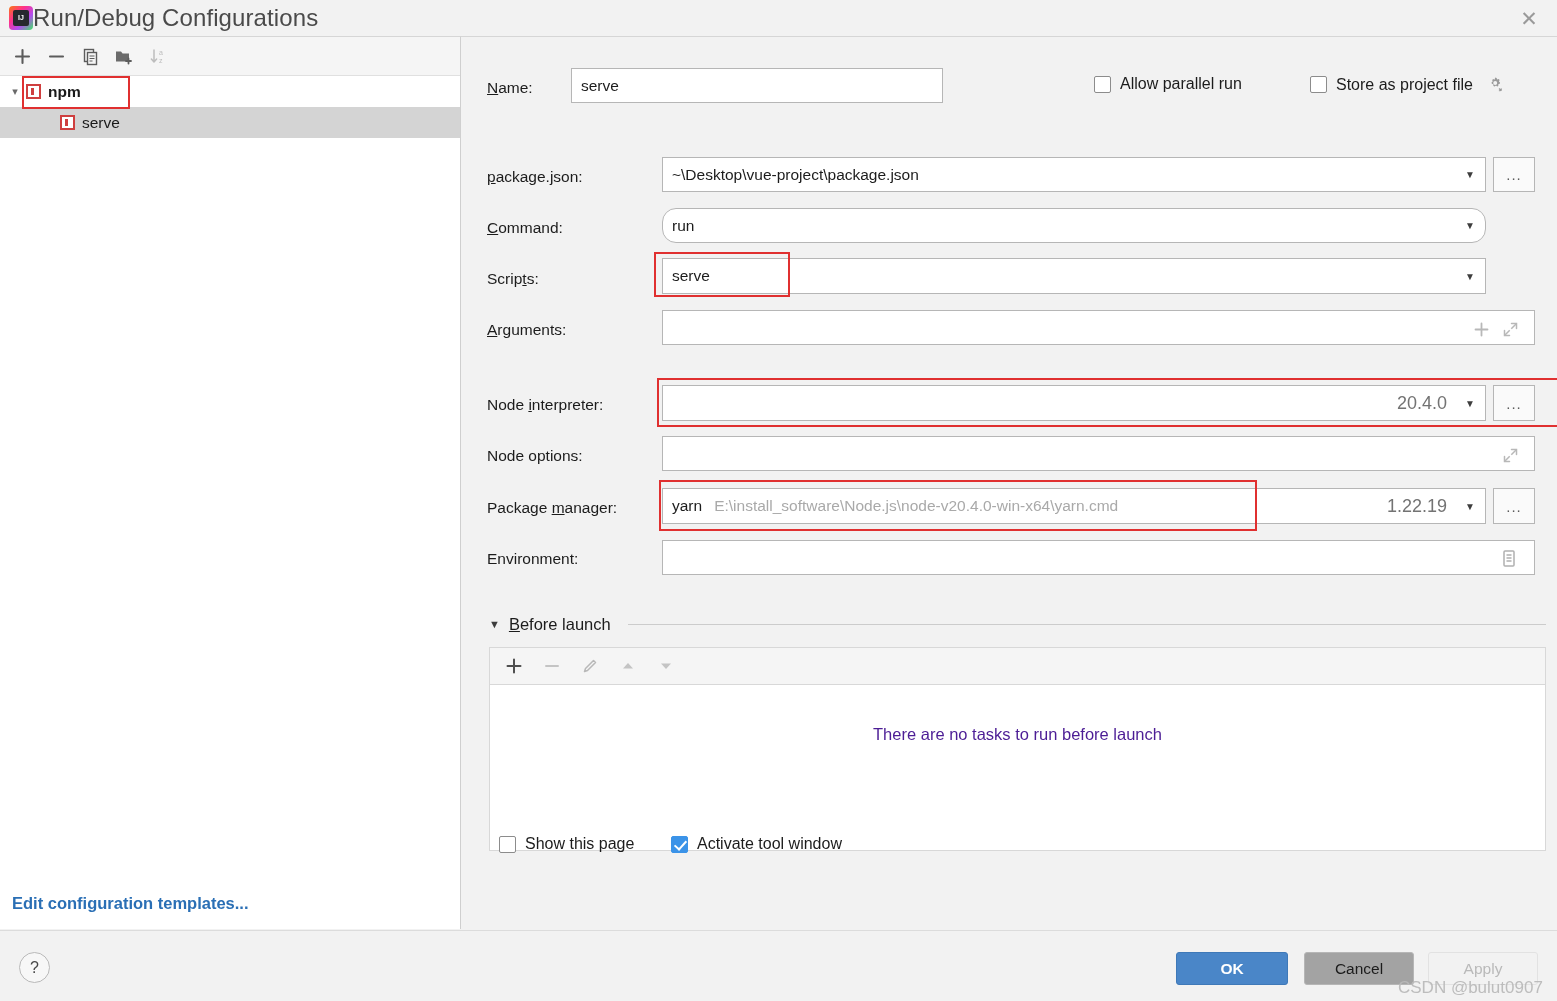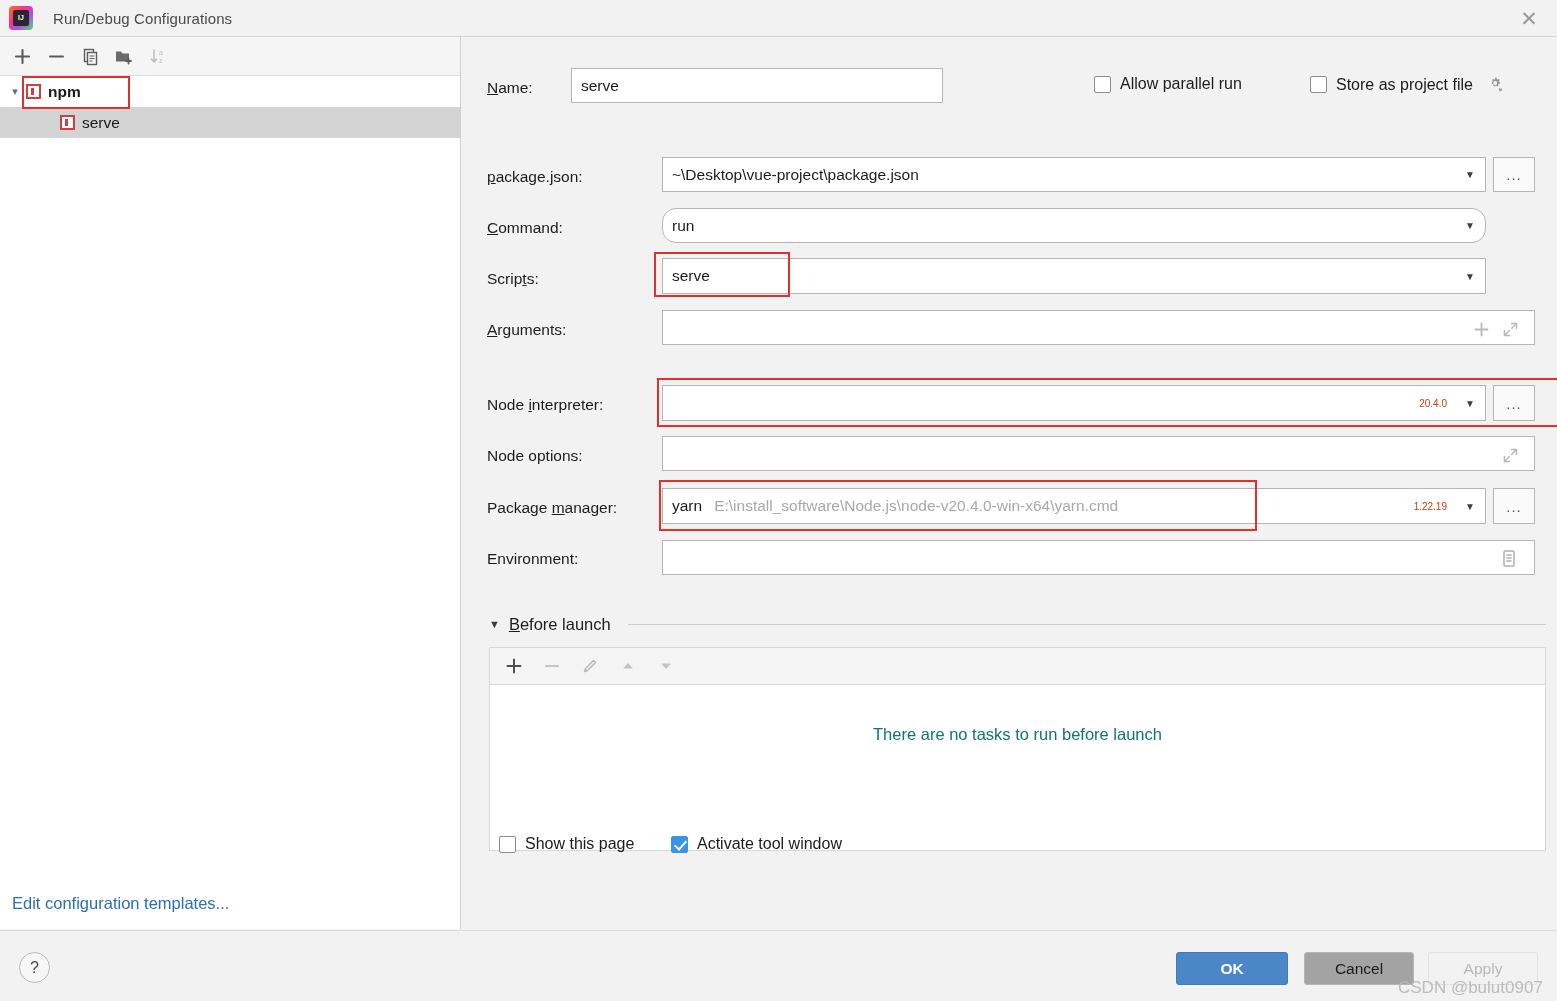--- a/index.html
+++ b/index.html
@@ -25,21 +25,21 @@
     position: relative; overflow: hidden;
     background: linear-gradient(135deg,#f97a12 0%, #ff318c 35%, #b24cf0 65%, #3dea62 100%);
     display:flex; align-items:center; justify-content:center;
   }
   #titlebar .ij-logo .inner {
     width: 16px; height: 16px; background:#27282e; border-radius:2px;
     color:#fff; font-size:7px; font-weight:bold; line-height:16px; text-align:center;
     font-family:"Liberation Sans", sans-serif;
   }
   #titlebar .title {
-    margin-left: 20px; font-size: 15px; color: #4a4a4a; letter-spacing: .1px;
+    font-size: 24px; color: #4a4a4a; letter-spacing: .1px;
   }
   #close-btn {
     position: absolute; right: 0; top: 0; width: 56px; height: 36px;
     display: flex; align-items: center; justify-content: center;
     color: #9a9a9a; font-size: 21px; line-height: 1;
   }
 
   
   #left-panel {
     position: absolute; left: 0; top: 36px; width: 461px; height: 893px;
@@ -73,21 +73,21 @@
   }
   .npm-icon::after {
     content:""; position:absolute; left:3px; top:2px; width:3px; height:7px; background:#cf3f3f;
   }
   .tree-label.bold { font-weight: bold; }
   #npm-row-highlight {
     position: absolute; left: 22px; top: 76px; width: 108px; height: 33px;
     border: 2px solid #e03030; pointer-events: none; z-index: 4;
   }
   #edit-templates {
-    position: absolute; left: 12px; bottom: 16px; color: #2a6fb5; font-size: 16.5px;
+    position: absolute; left: 12px; bottom: 16px; color: #2a6fb5; font-size: 16.5px; font-weight: bold;
   }
 
   
   #right-panel {
     position: absolute; left: 461px; top: 36px; width: 1096px; height: 893px;
     background: #f2f2f2; border-top: 1px solid #d6d6d6;
   }
 
   .field-label {
     position: absolute; font-size: 15.5px; color: #1c1c1c; white-space: nowrap;
@@ -104,21 +104,21 @@
     color:#3d3d3d; font-size: 10px; width: 30px; top: 0; bottom: 0; right: 0;
   }
   .browse-btn {
     position: absolute; background: #fafafa; border: 1px solid #b6b6b6;
     display: flex; align-items: center; justify-content: center;
     color: #5b5b5b; font-size: 15px; letter-spacing: 1px;
   }
   .side-icon {
     position: absolute; color: #b2b2b2; display: flex; align-items: center; justify-content: center;
   }
-  .version-tag { color: #c2410c; font-size: 10px; }
+  .version-tag { color: #737373; font-size: 18px; }
   .muted { color: #a9a9a9; }
 
   
   .cbx-wrap { position: absolute; display: flex; align-items: center; gap: 9px; }
   .cbx {
     width: 17px; height: 17px; border: 1px solid #8c8c8c; background: #fff; flex: none;
     border-radius: 2px;
   }
   .cbx.checked {
     background: #3b93e8; border-color: #3b93e8; position: relative;
@@ -146,21 +146,21 @@
     background: #f5f5f5; border: 1px solid #d8d8d8; border-bottom: none;
     display: flex; align-items: center; padding-left: 9px; gap: 8px;
   }
   .bl-btn { width: 30px; height: 28px; display:flex; align-items:center; justify-content:center; color:#5c5c5c; }
   .bl-btn.dim { color: #bdbdbd; }
   #bl-body {
     position: absolute; left: 28px; top: 647px; width: 1057px; height: 167px;
     background: #ffffff; border: 1px solid #d8d8d8;
     display: flex; justify-content: center; padding-top: 40px;
   }
-  #bl-empty { color: #0f766e; font-size: 16.5px; }
+  #bl-empty { color: #4c1d95; font-size: 16.5px; }
 
   
   #bottom-bar {
     position: absolute; left: 0; top: 930px; width: 1557px; height: 71px;
     background: #f2f2f2; border-top: 1px solid #dcdcdc;
   }
   #help-btn {
     position: absolute; left: 19px; top: 952px; width: 31px; height: 31px;
     border: 1px solid #b9b9b9; border-radius: 50%; background: #f7f7f7;
     display: flex; align-items: center; justify-content: center;

